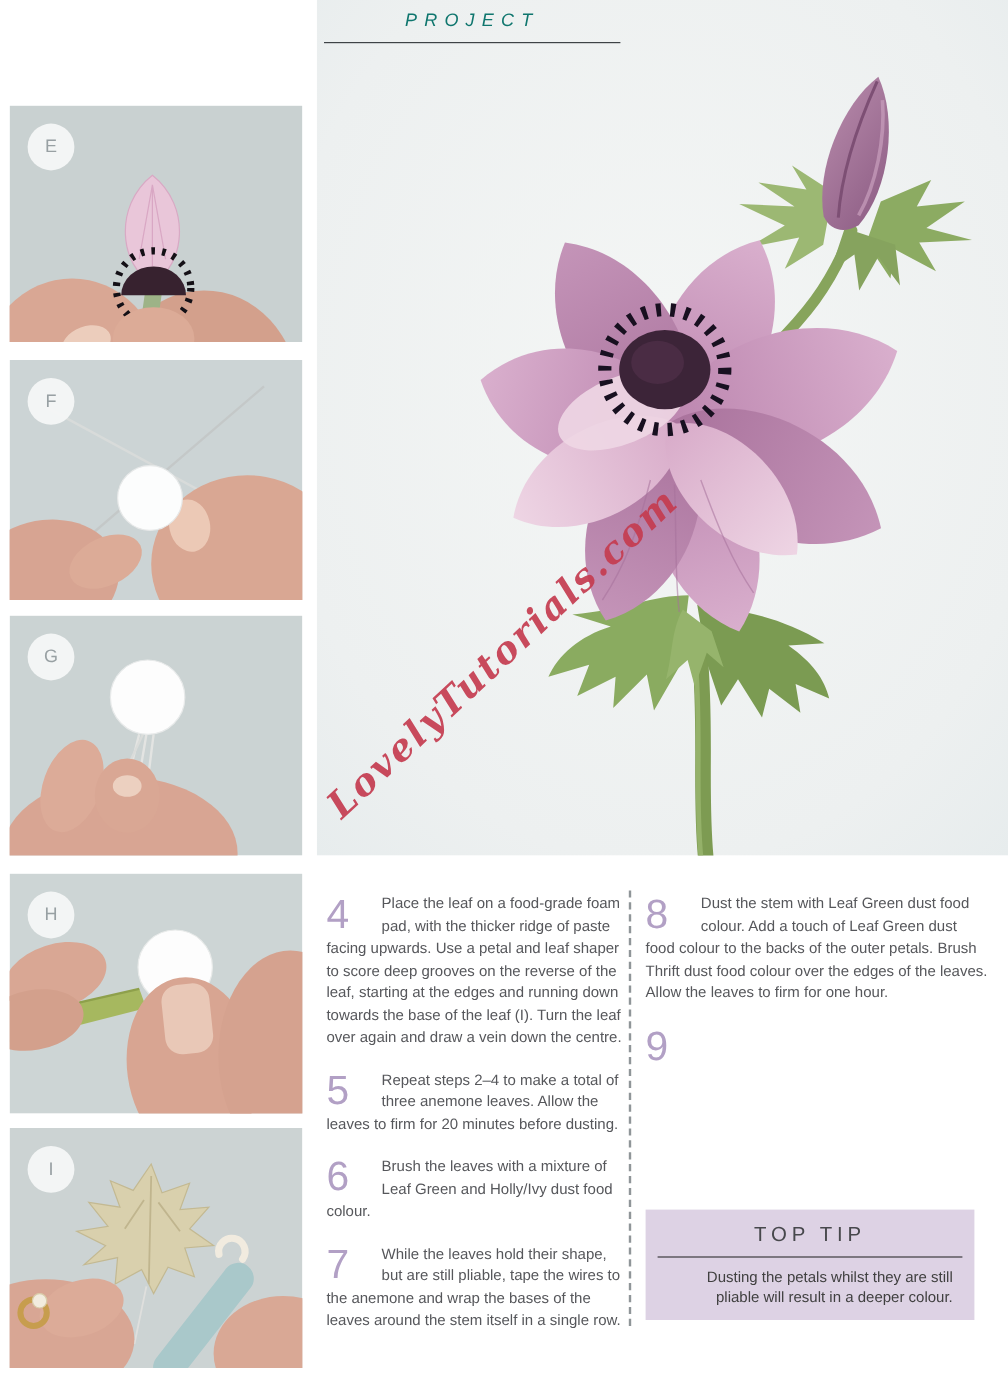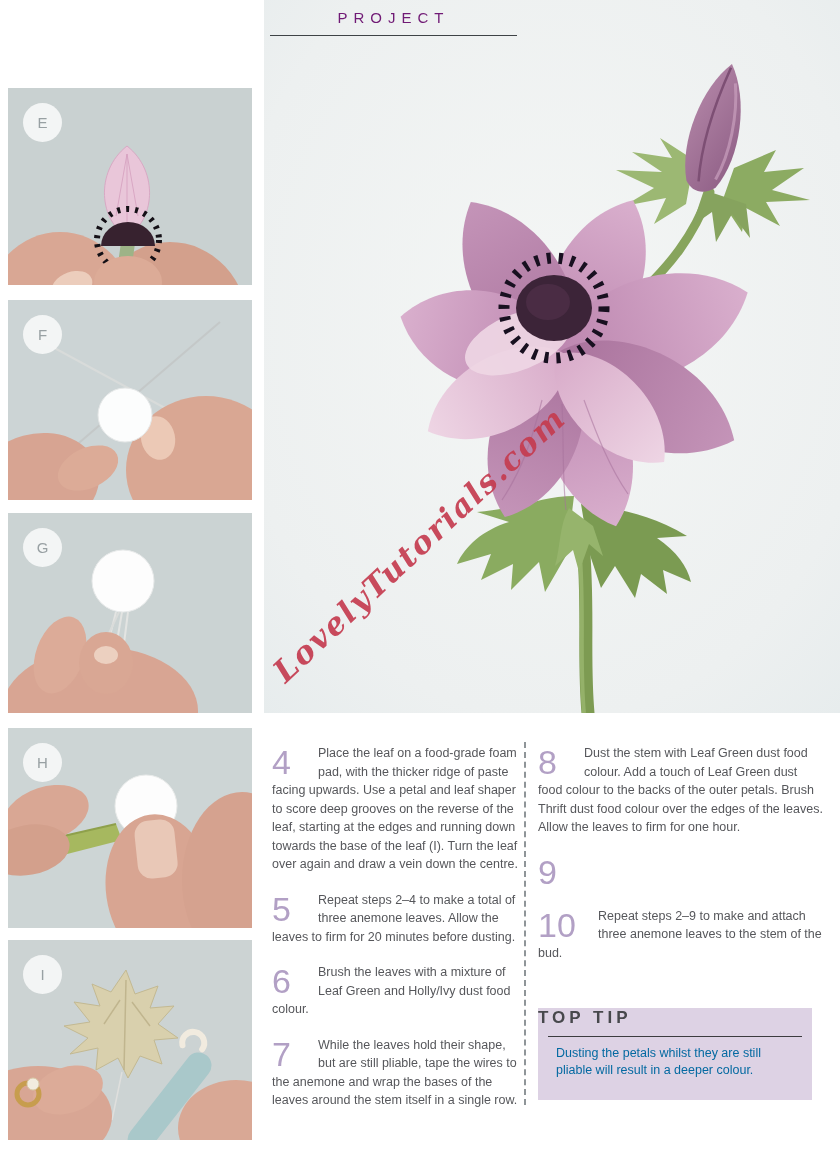--- a/index.html
+++ b/index.html
@@ -15,40 +15,40 @@
   #photoH{top:728px;height:200px;}
   #photoI{top:940px;height:200px;}
   .badge{position:absolute;top:15px;left:15px;width:39px;height:39px;border-radius:50%;
          background:rgba(245,247,246,.94);display:flex;align-items:center;justify-content:center;
          font-size:15px;color:#98a0a3;}
 
   
   .hero{position:absolute;left:264px;top:0;width:576px;height:713px;margin:0;}
   .hero svg{display:block;width:100%;height:100%;}
   .project-header{position:absolute;left:270px;top:9px;width:247px;z-index:3;text-align:center;
-                  color:#701a75;font-size:15px;letter-spacing:6px;padding-bottom:9px;
-                  border-bottom:1px solid #3e4346;}
+                  color:#0f766e;font-size:15px;letter-spacing:6px;padding-bottom:9px;
+                  border-bottom:1px solid #3e4346;font-style:italic;}
   .watermark{position:absolute;left:14px;top:658px;transform-origin:0 50%;transform:rotate(-43deg);
              font-family:"DejaVu Serif",serif;font-style:italic;font-weight:bold;font-size:31px;
              letter-spacing:2px;color:#c53c50;white-space:nowrap;z-index:2;opacity:.92;}
 
   
   .col-left{position:absolute;left:272px;top:744px;width:246px;}
   .col-right{position:absolute;left:538px;top:744px;width:286px;}
   .col-divider{position:absolute;left:524px;top:742px;height:363px;border-left:2px dashed #8f9598;}
   .step{margin:0 0 17px 0;color:#56575b;font-size:12.5px;line-height:18.5px;}
   .step::after{content:"";display:block;clear:both;}
   .step-num{float:left;width:46px;font-size:34px;line-height:36px;color:#b2a0c5;}
   .step-num.wide{width:60px;}
 
   
   .tip-box{position:absolute;left:538px;top:1008px;width:274px;height:92px;background:#ddd2e4;}
-  .tip-heading{text-align:left;font-size:17px;letter-spacing:4px;color:#47484c;font-weight:bold;}
+  .tip-heading{text-align:center;font-size:17px;letter-spacing:4px;color:#47484c;padding-top:11px;}
   .tip-rule{border-top:1px solid #3c3c3f;margin:8px 10px 8px;}
-  .tip-text{text-align:left;font-size:12.5px;line-height:17px;color:#0369a1;padding:0 18px;}
+  .tip-text{text-align:right;font-size:12.5px;line-height:17px;color:#404040;padding:0 18px;}
 </style>
 </head>
 <body>
 
 <div class="page">
 
   <figure class="step-photo" id="photoE">
     <svg viewBox="0 0 244 197">
       <rect width="244" height="197" fill="#c9d1d1"></rect>
       <ellipse cx="52" cy="222" rx="74" ry="78" fill="#d9a794"></ellipse>
@@ -231,24 +231,20 @@
   </section>
 
   <section class="col-right">
     <div class="step">
       <span class="step-num">8</span>
       <span>Dust the stem with Leaf Green dust food colour. Add a touch of Leaf Green dust food colour to the backs of the outer petals. Brush Thrift dust food colour over the edges of the leaves. Allow the leaves to firm for one hour.</span>
     </div>
     <div class="step">
       <span class="step-num">9</span>
     </div>
-    <div class="step">
-      <span class="step-num wide">10</span>
-      <span>Repeat steps 2–9 to make and attach three anemone leaves to the stem of the bud.</span>
-    </div>
   </section>
 
   <aside class="tip-box">
     <div class="tip-heading">TOP TIP</div>
     <div class="tip-rule"></div>
     <div class="tip-text">Dusting the petals whilst they are still pliable will result in a deeper colour.</div>
   </aside>
 
 </div>
 

